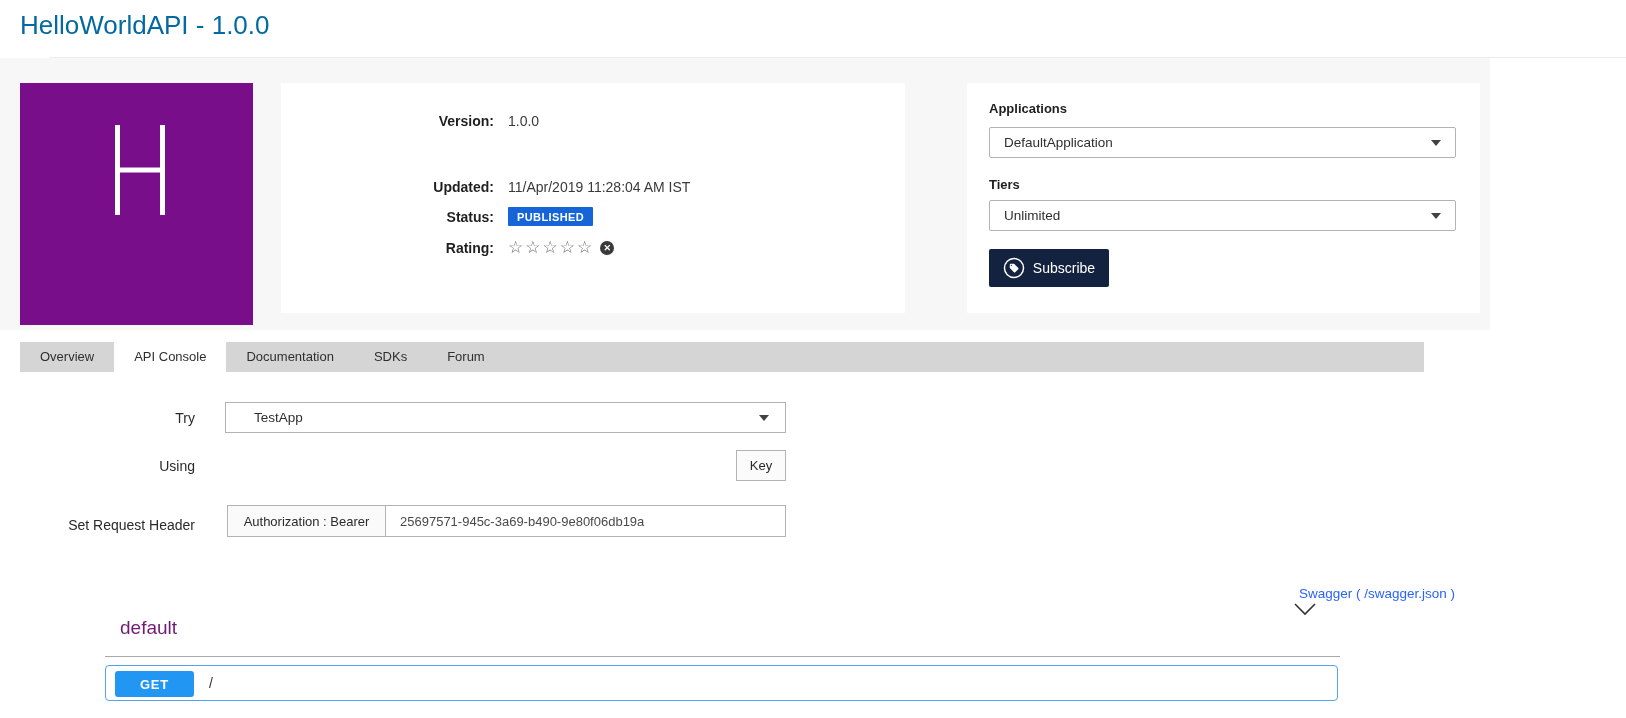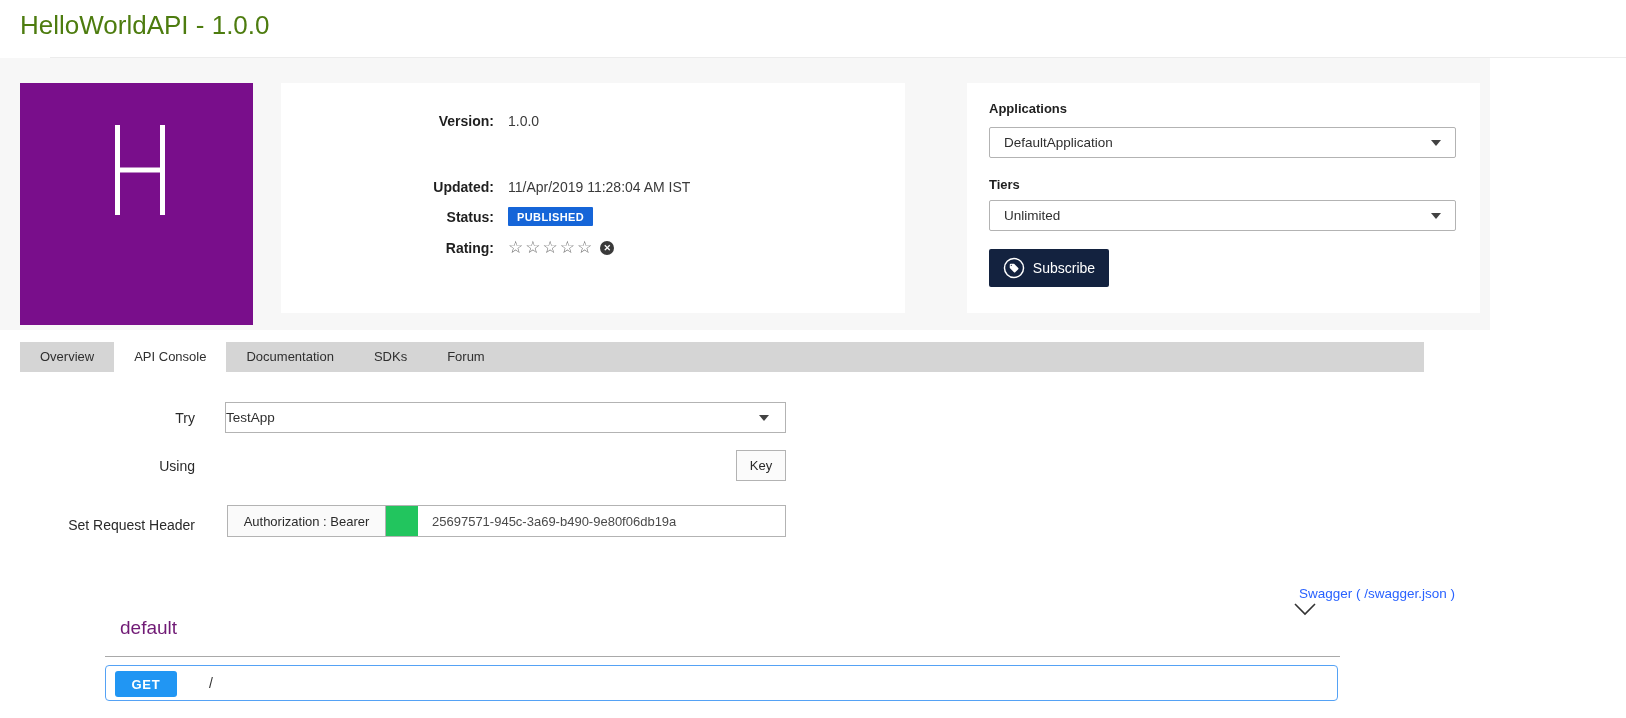--- a/index.html
+++ b/index.html
@@ -4,21 +4,21 @@
 <style>
   * { margin:0; padding:0; box-sizing:border-box; }
   html,body { background:#fff; }
   #app {
     position:relative; width:1626px; height:718px; overflow:hidden;
     background:#fff; font-family:"Liberation Sans", sans-serif; color:#1d1d1d;
   }
   .abs { position:absolute; }
 
   
-  .page-title { left:20px; top:10px; font-size:26px; font-weight:400; color:#4d7c0f; }
+  .page-title { left:20px; top:10px; font-size:26px; font-weight:400; color:#0369a1; }
   .title-divider { left:50px; top:57px; width:1576px; height:1px; background:#ececec; }
   .top-band { left:0; top:58px; width:1490px; height:272px; background:#f7f7f7; }
 
   
   .thumb { left:20px; top:83px; width:233px; height:242px; background:#790e8b; }
   .thumb svg { position:absolute; left:94px; top:42px; }
 
   
   .info-card { left:281px; top:83px; width:624px; height:230px; background:#fff; }
   .info-row { position:absolute; left:0; width:624px; white-space:nowrap; }
@@ -60,28 +60,28 @@
   .tab-bar { left:20px; top:342px; width:1404px; height:30px; background:#d5d5d5; display:flex; }
   .tab {
     height:30px; line-height:30px; padding:0 20px; font-size:13px; color:#2f2f2f;
     cursor:pointer; white-space:nowrap;
   }
   .tab.active { background:#fff; }
 
   
   .form-label { position:absolute; left:0; width:195px; text-align:right; font-size:14px; color:#2a2a2a; }
   .wide-select { position:absolute; left:225px; height:31px; background:#fff; border:1px solid #b3b3b3;
-    font-size:13.5px; color:#2f2f2f; line-height:29px; padding:0 30px 0 0; cursor:pointer; }
+    font-size:13.5px; color:#2f2f2f; line-height:29px; padding:0 30px 0 28px; cursor:pointer; }
   .key-btn {
     position:absolute; left:736px; top:450px; width:50px; height:31px; background:#fbfbfb;
     border:1px solid #b3b3b3; font-size:13px; color:#2a2a2a; cursor:pointer;
     font-family:"Liberation Sans", sans-serif;
   }
   .auth-box { position:absolute; left:227px; top:505px; width:559px; height:32px;
-    border:1px solid #b3b3b3; display:flex; background:#22c55e;gap:32px; }
+    border:1px solid #b3b3b3; display:flex; background:#be185d; }
   .auth-name {
     width:158px; background:#fafafa; border-right:1px solid #b3b3b3; font-size:13px; color:#2a2a2a;
     display:flex; align-items:center; justify-content:center; white-space:nowrap;
   }
   .auth-token {
     flex:1; border:none; outline:none; background:#fff; font-size:13px; color:#4a4a4a;
     padding:0 14px; font-family:"Liberation Sans", sans-serif;
   }
 
   .swagger-link { position:absolute; right:171px; top:586px; font-size:13.5px; color:#2962ff;
@@ -89,21 +89,21 @@
 
   
   .section-title { left:120px; top:617px; font-size:19px; color:#701a75; }
   .section-chevron { left:1294px; top:602px; cursor:pointer; }
   .section-divider { left:105px; top:656px; width:1235px; height:1px; background:#a9a9a9; }
   .operation-row {
     left:105px; top:665px; width:1233px; height:36px; background:#fff;
     border:1px solid #55a2f5; border-radius:4px; cursor:pointer;
   }
   .method-pill {
-    position:absolute; left:9px; top:5px; width:62px; height:26px; background:#2196f3;
+    position:absolute; left:9px; top:5px; width:79px; height:26px; background:#2196f3;
     color:#fff; border:none; border-radius:3px; font-size:13px; font-weight:bold;
     letter-spacing:.8px; cursor:pointer; font-family:"Liberation Sans", sans-serif;
   }
   .op-path { position:absolute; left:103px; top:9px; font-size:14px; color:#333; }
 </style>
 </head>
 <body>
 
 <div id="app">
 

